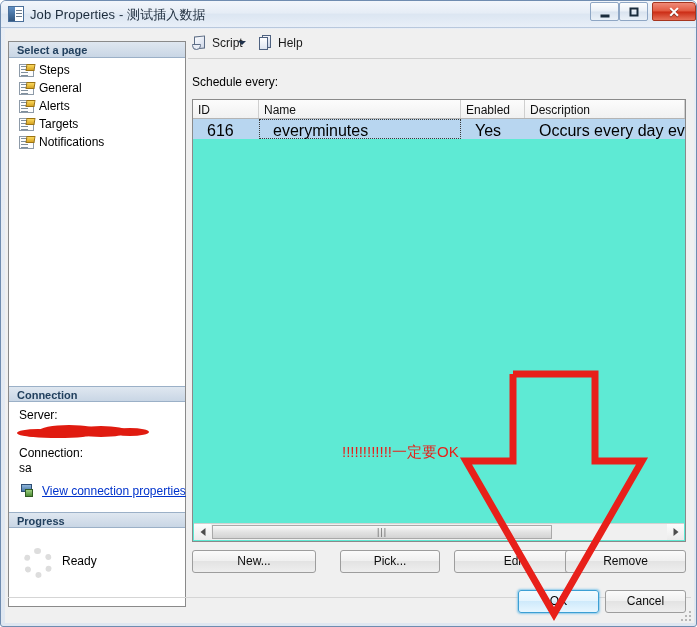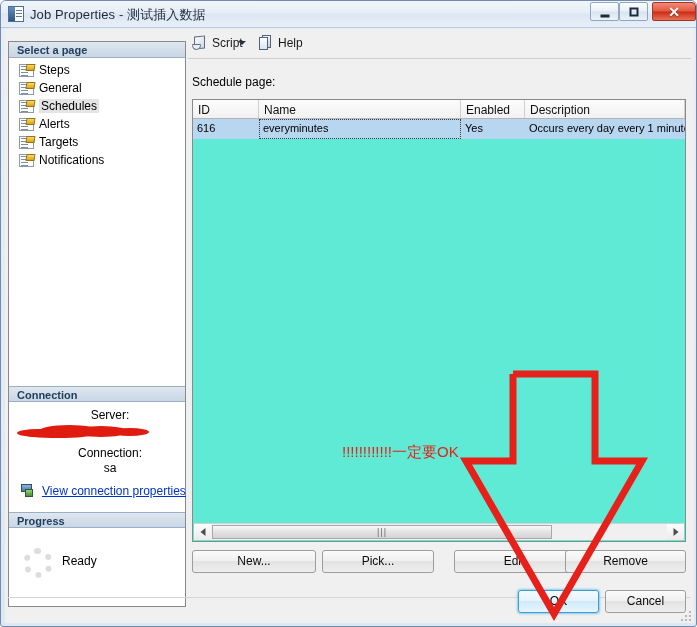--- a/index.html
+++ b/index.html
@@ -192,21 +192,20 @@
     box-sizing: border-box;
     transform: skewX(-8deg);
   }
 
   
   #conn-body {
     position: absolute;
     left: 0; top: 362px;
     width: 192px;
     font-size: 12px;
-    text-align: center;
   }
   .conn-label { padding: 4px 0 0 10px; }
   .conn-value { padding: 1px 0 0 10px; }
   #server-redaction {
     position: absolute;
     left: 8px; top: 20px;
     width: 132px; height: 15px;
   }
   #server-redaction .blob {
     position: absolute;
@@ -384,22 +383,22 @@
   }
   #grid-rows { position: relative; }
   .grid-row {
     display: flex;
     height: 20px;
     box-sizing: border-box;
   }
   .grid-row.selected { background: #b8d6f0; }
   .gr-cell {
     box-sizing: border-box;
-    padding: 3px 0 0 4px;
-    font-size: 11px;
+    padding: 3px 0 0 14px;
+    font-size: 16px;
     color: #000;
     overflow: hidden;
     white-space: nowrap;
   }
   .gr-cell.focus-cell {
     outline: 1px dotted #3a3a3a;
     outline-offset: -1px;
   }
   .col-id   { width: 66px; }
   .col-name { width: 202px; }
@@ -474,21 +473,21 @@
     border-radius: 3px;
     box-sizing: border-box;
     font-size: 12px;
     color: #0d0d0d;
     text-align: center;
     line-height: 21px;
     cursor: default;
     white-space: nowrap;
   }
   #btn-new    { left: 0px;   width: 124px; }
-  #btn-pick   { left: 130px; width: 112px; }
+  #btn-pick   { left: 148px; width: 100px; }
   #btn-edit   { left: 262px; width: 120px; }
   #btn-remove { left: 373px; width: 121px; }
 
   
   #bottom-sep {
     position: absolute;
     left: 3px; top: 568px;
     width: 683px;
     height: 1px;
     background: #d5d5d5;
@@ -574,24 +573,20 @@
 
       <div id="page-list">
         <div class="page-item">
           <span class="pg-icon"></span>
           <span class="pi-label">Steps</span>
         </div>
         <div class="page-item">
           <span class="pg-icon"></span>
           <span class="pi-label">General</span>
         </div>
-        <div class="page-item selected">
-          <span class="pg-icon"></span>
-          <span class="pi-label">Schedules</span>
-        </div>
         <div class="page-item">
           <span class="pg-icon"></span>
           <span class="pi-label">Alerts</span>
         </div>
         <div class="page-item">
           <span class="pg-icon"></span>
           <span class="pi-label">Targets</span>
         </div>
         <div class="page-item">
           <span class="pg-icon"></span>
@@ -643,21 +638,21 @@
         <div id="tb-caret"></div>
         <div class="tb-item" id="tb-help">
           <span class="help-icon">
             <span class="hi-back"></span>
               <span class="hi-front"></span>
           </span>
           <span class="tb-label">Help</span>
         </div>
       </div>
 
-      <div id="schedule-label">Schedule page:</div>
+      <div id="schedule-label">Schedule every:</div>
 
       <div id="grid">
         <div id="grid-header">
           <div class="gh-cell col-id">ID</div>
           <div class="gh-cell col-name">Name</div>
           <div class="gh-cell col-en">Enabled</div>
           <div class="gh-cell col-desc">Description</div>
         </div>
         <div id="grid-rows">
           <div class="grid-row selected">

